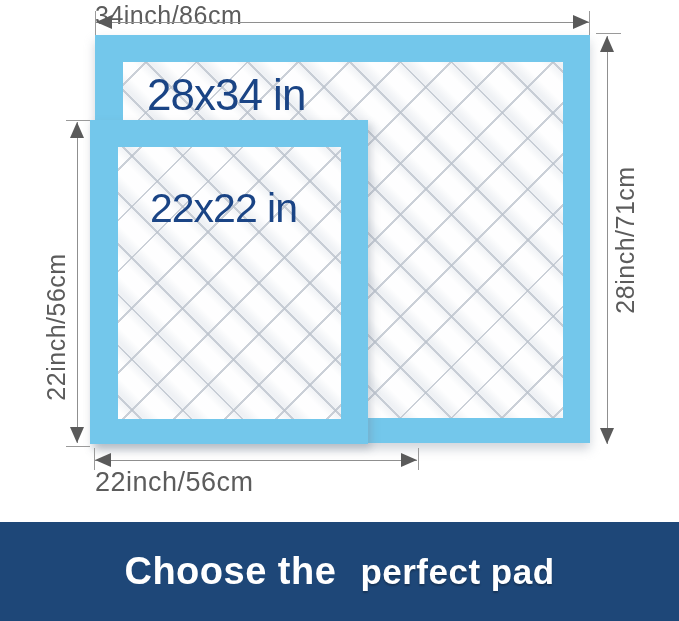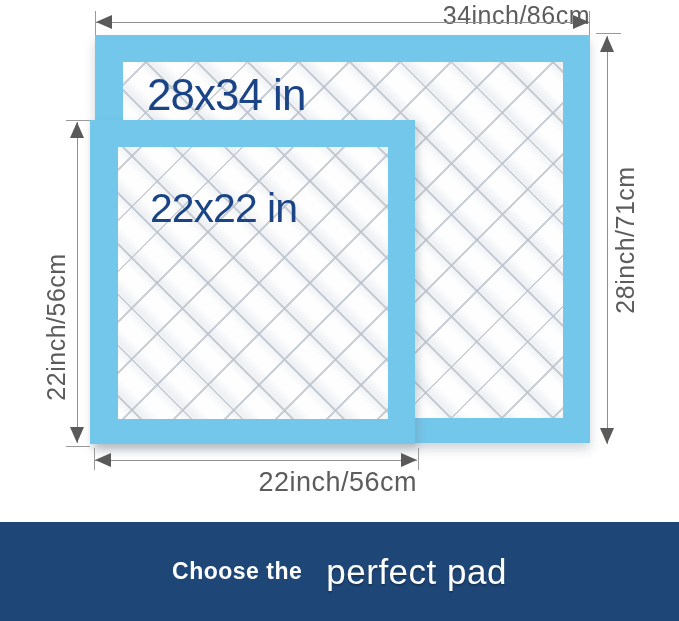--- a/index.html
+++ b/index.html
@@ -10,21 +10,21 @@
   }
 
   
   .pad { position:absolute; background:#73c7eb; }
   .pad-large {
     left:95px; top:35px; width:495px; height:408px;
     box-shadow:0 6px 10px rgba(150,160,172,0.45);
     z-index:1;
   }
   .pad-small {
-    left:90px; top:120px; width:325px; height:324px;
+    left:90px; top:120px; width:278px; height:324px;
     box-shadow:3px 5px 8px rgba(120,132,145,0.35);
     z-index:2;
   }
   .pad-inner {
     position:absolute; left:28px; top:27px; right:27px; bottom:25px;
     background-color:#f8f9fb;
     background-image:
       repeating-linear-gradient(45deg,  transparent 0 15px, rgba(186,193,203,0.75) 15px 17px, transparent 17px 36px),
       repeating-linear-gradient(135deg, transparent 0 15px, rgba(186,193,203,0.75) 15px 17px, transparent 17px 36px),
       repeating-linear-gradient(45deg,  rgba(255,255,255,0.9) 0 6px, rgba(228,232,237,0.45) 16px 20px, rgba(255,255,255,0.9) 30px 36px);
@@ -33,21 +33,21 @@
     position:absolute;
     color:#1a4485; font-weight:normal; letter-spacing:-1px;
     white-space:nowrap;
   }
   .pad-large .pad-size-label { left:24px; top:8px;  font-size:44px; }
   .pad-small .pad-size-label { left:32px; top:38px; font-size:41px; }
 
   
   .dim-label {
     position:absolute; color:#5c5c5c; font-size:25px; letter-spacing:0.5px;
-    text-align:right; white-space:nowrap;
+    text-align:left; white-space:nowrap;
   }
   .dim-label-v {
     position:absolute; color:#5c5c5c; font-size:25px; letter-spacing:0.5px;
     white-space:nowrap;
     transform:translate(-50%,-50%) rotate(-90deg);
   }
   .arrow { position:absolute; z-index:3; }
   .hline { position:absolute; left:0; right:0; top:7px; border-top:1px solid #8f8f8f; }
   .vline { position:absolute; top:0; bottom:0; left:7px; border-left:1px solid #8f8f8f; }
   .ah { position:absolute; width:0; height:0; }
@@ -78,23 +78,23 @@
   .tick-bot-r       { left:418px; top:448px; height:22px; }
   #dim-bottom-label { left:95px;  top:467px; width:322px; font-size:27px; }
 
   
   .banner {
     position:absolute; left:0; top:522px; width:679px; height:99px;
     background:#1e4778; color:#ffffff;
     display:flex; align-items:center; justify-content:center;
     z-index:4;
   }
-  .banner-regular { font-size:23px; font-weight:700; letter-spacing:0.5px; }
+  .banner-regular { font-size:38px; font-weight:700; letter-spacing:0.5px; }
   .banner-bold {
-    font-size:35px; font-weight:400; letter-spacing:0.5px; margin-left:24px;
+    font-size:35px; font-weight:700; letter-spacing:0.5px; margin-left:24px;
     text-shadow:0 2px 2px rgba(0,0,0,0.28);
   }
 </style>
 </head>
 <body>
 
 <div class="stage">
 
   <div class="dim-label" id="dim-top-label">34inch/86cm</div>
   <div class="arrow" id="dim-top-arrow">

